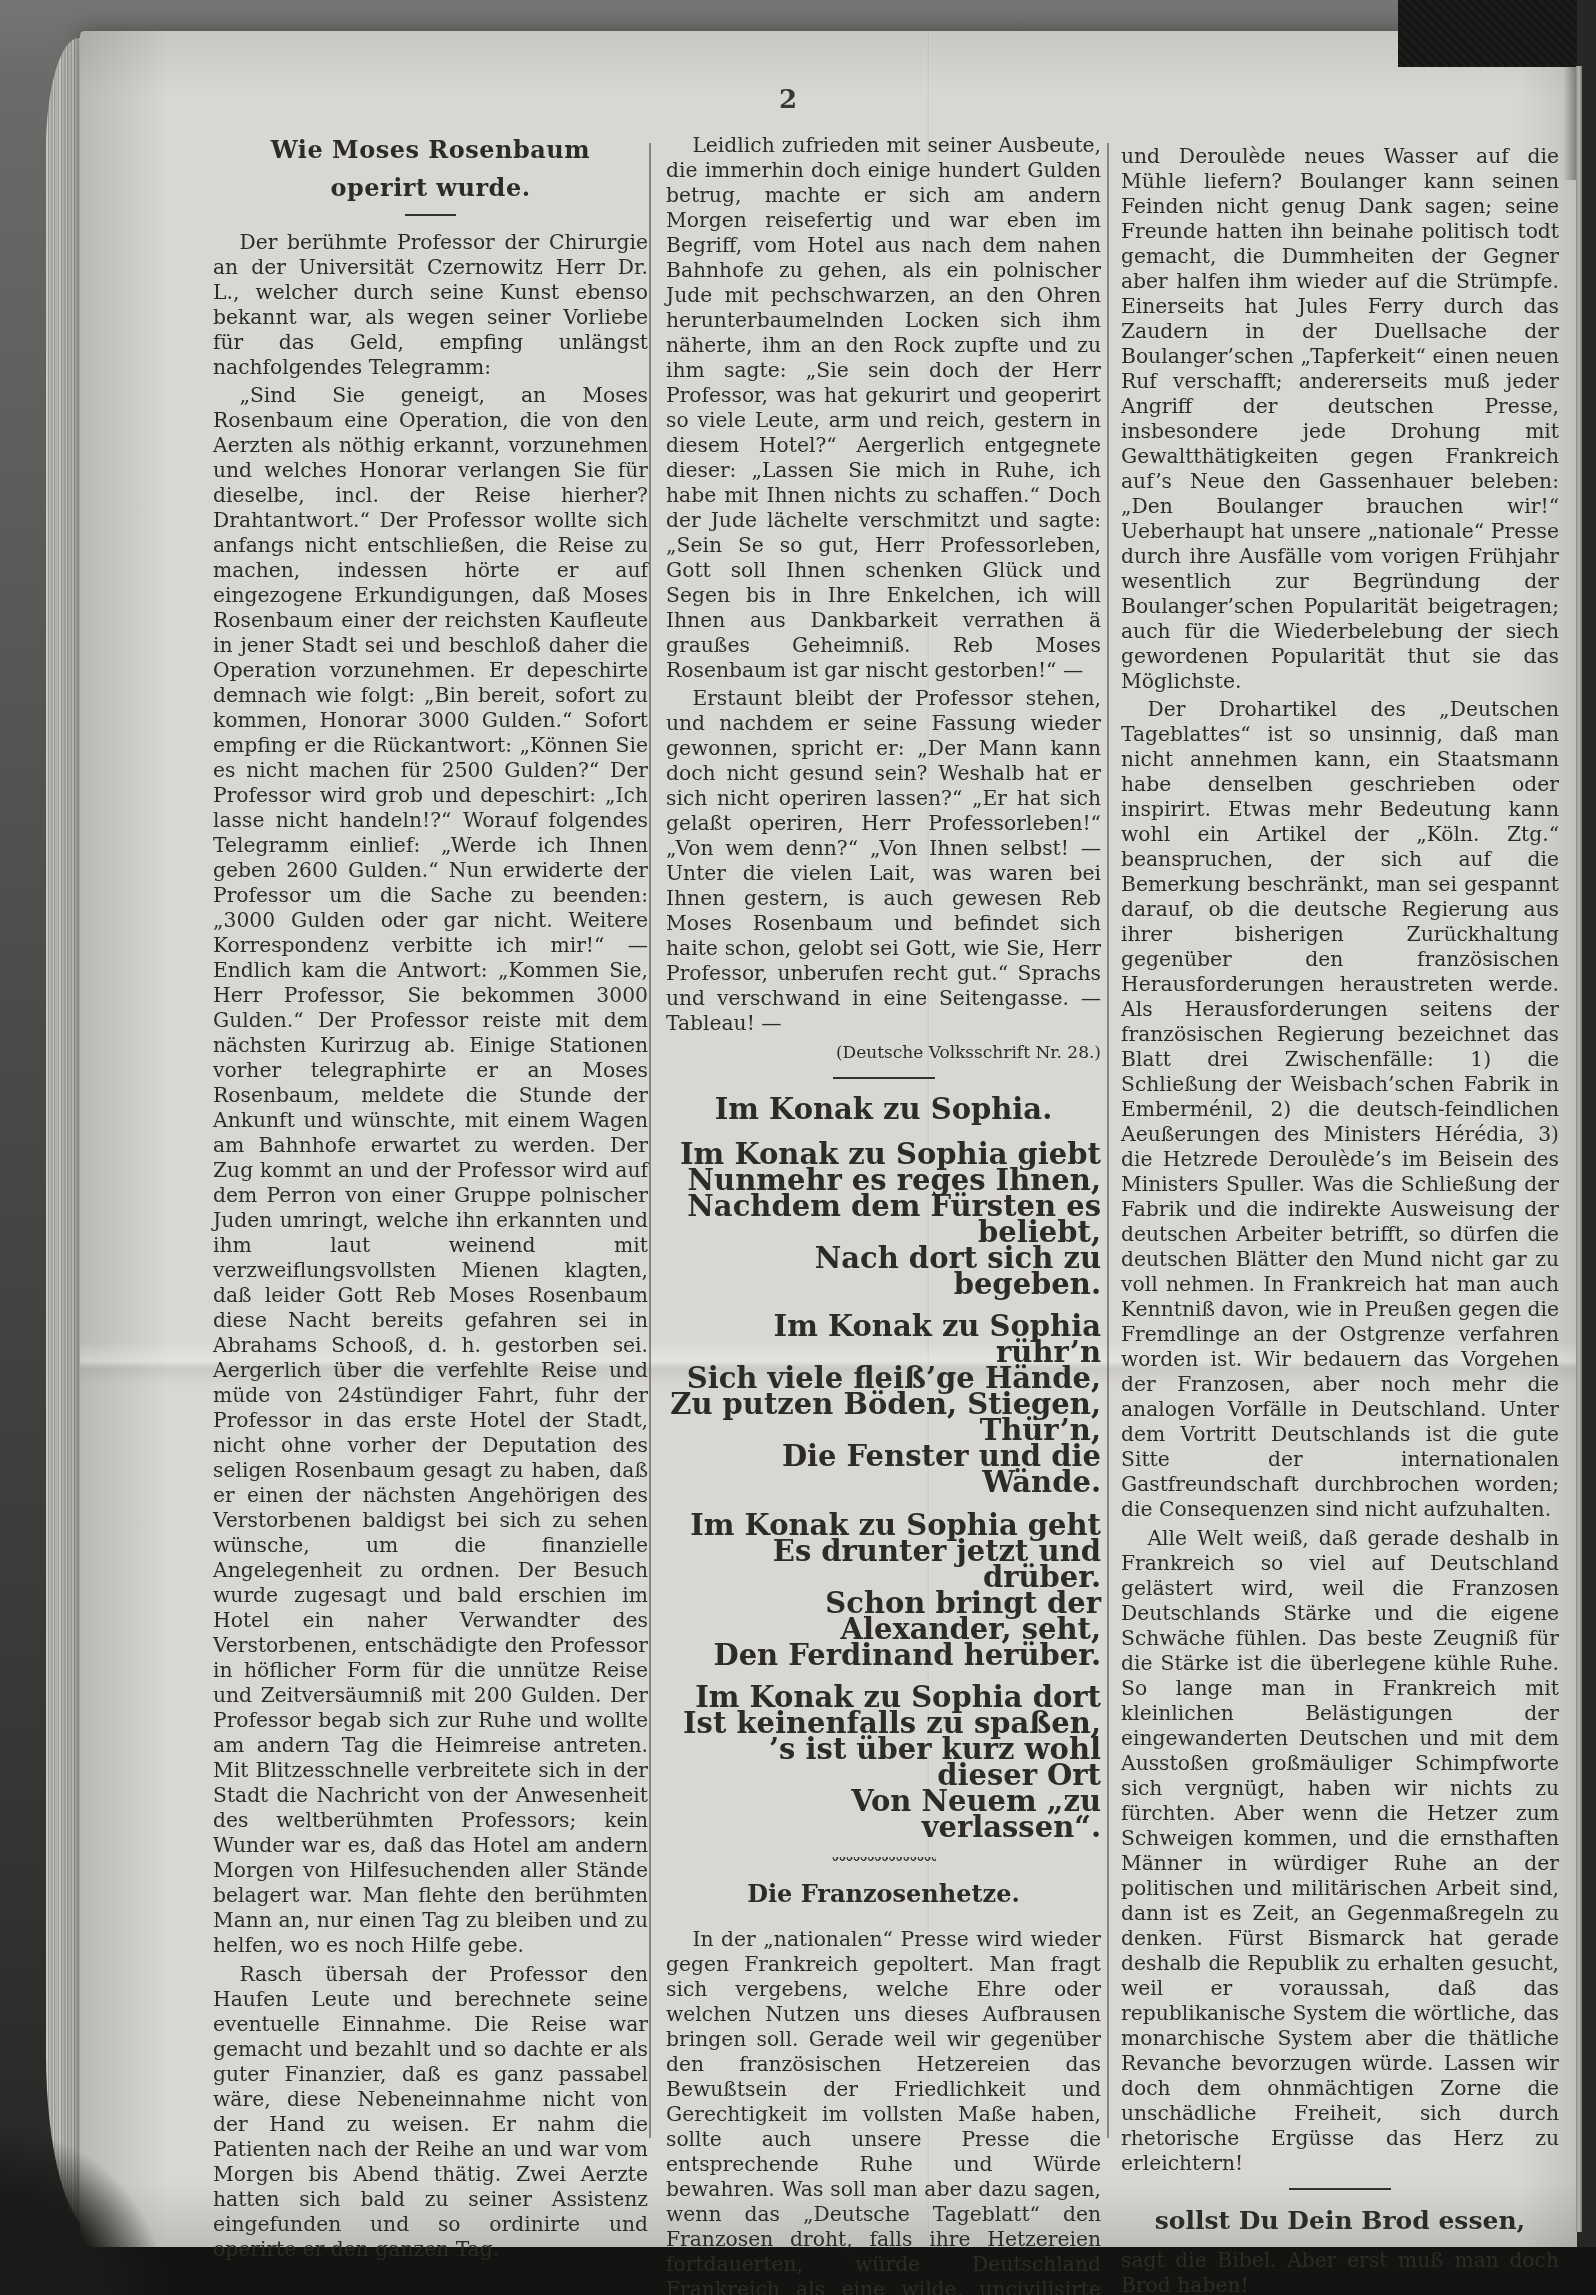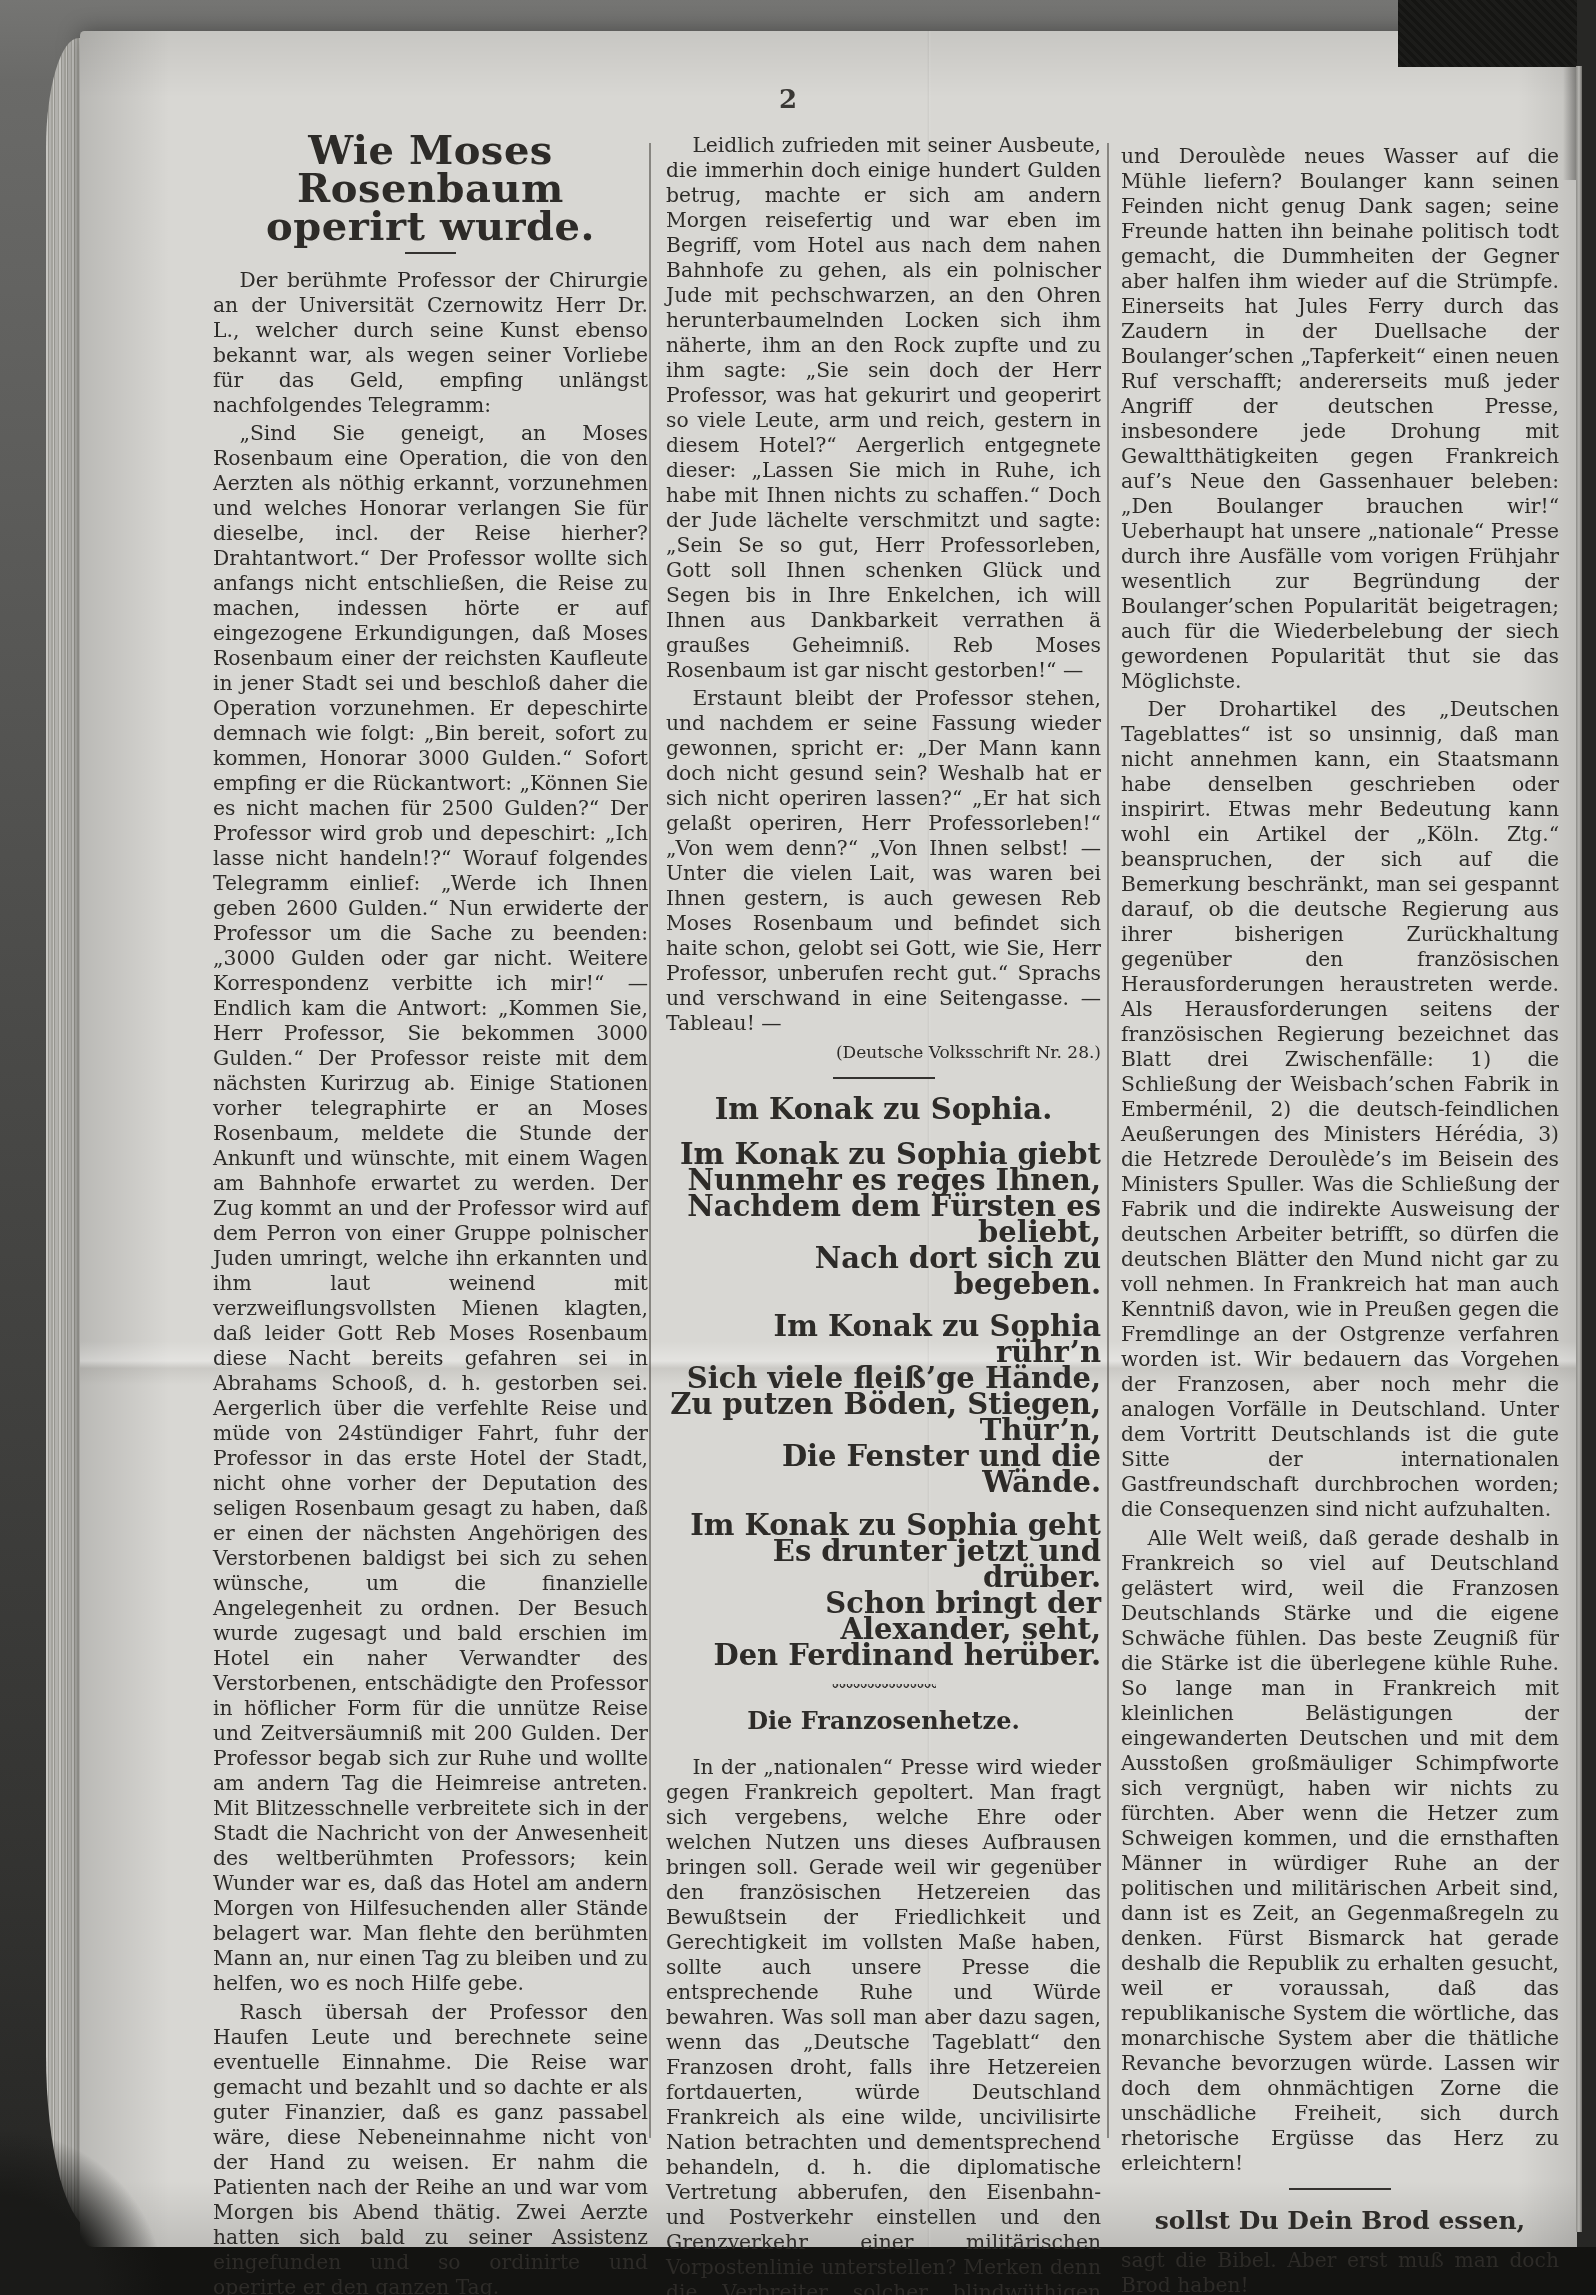--- a/index.html
+++ b/index.html
@@ -38,21 +38,21 @@
   
   .pageno{position:absolute;left:742px;top:84px;width:93px;text-align:center;
       font-size:26px;font-weight:bold;color:#3a3835;letter-spacing:1.1px;}
   .col{position:absolute;color:#2d2b28;font-size:20.3px;line-height:25px;text-align:justify;}
   .col-1{left:213px;top:131px;width:435px;}
   .col-2{left:666px;top:133px;width:435px;}
   .col-3{left:1121px;top:144px;width:438px;}
   .vrule{position:absolute;top:143px;height:1995px;width:1.6px;background:rgba(70,66,60,.55);}
   .vrule-1{left:649px;} .vrule-2{left:1107px;}
 
-  .article-title{font-size:40px;line-height:38px;font-weight:bold;text-align:center;margin:0 0 5.5px 0;letter-spacing:0.5px;}
+  .article-title{font-size:24px;line-height:38px;font-weight:bold;text-align:center;margin:0 0 5.5px 0;letter-spacing:0.5px;}
   .section-title{font-size:24px;line-height:36px;font-weight:bold;text-align:center;margin:14.3px 0 15.4px 0;}
   .poem-title{font-size:29px;line-height:34px;font-weight:bold;text-align:center;margin:13px 0 14.3px 0;}
   .bold-heading{font-size:25px;line-height:31px;font-weight:bold;text-align:center;margin:14.3px 0 12px 0;}
   .para{margin:0 0 3.3px 0;}
   .para.indent{text-indent:1.3em;}
   .stanza{font-weight:bold;font-size:29px;line-height:26px;text-align:right;margin:0 0 16.5px 3.3px;}
   .citation{font-size:17px;text-align:right;padding-left:66px;margin:3.3px 0 5.5px 0;}
   .rule{border:0;margin:12px auto;}
   .rule-straight{width:102px;height:2.7px;background:#34322f;}
   .rule-short{width:51px;height:2.2px;background:#34322f;margin-top:6.6px;margin-bottom:14.3px;}
@@ -107,20 +107,26 @@
         <div>Sich viele fleiß’ge Hände,</div>
         <div>Zu putzen Böden, Stiegen, Thür’n,</div>
         <div>Die Fenster und die Wände.</div>
       </div>
       <div class="stanza">
         <div>Im Konak zu Sophia geht</div>
         <div>Es drunter jetzt und drüber.</div>
         <div>Schon bringt der Alexander, seht,</div>
         <div>Den Ferdinand herüber.</div>
       </div>
+      <div class="stanza">
+        <div>Im Konak zu Sophia dort</div>
+        <div>Ist keinenfalls zu spaßen,</div>
+        <div>’s ist über kurz wohl dieser Ort</div>
+        <div>Von Neuem „zu verlassen“.</div>
+      </div>
       <div class="rule rule-wavy"></div>
       <h2 class="section-title">
         <div>Die Franzosenhetze.</div>
       </h2>
       <p class="para indent">In der „nationalen“ Presse wird wieder gegen Frankreich gepoltert. Man fragt sich vergebens, welche Ehre oder welchen Nutzen uns dieses Aufbrausen bringen soll. Gerade weil wir gegenüber den französischen Hetzereien das Bewußtsein der Friedlichkeit und Gerechtigkeit im vollsten Maße haben, sollte auch unsere Presse die entsprechende Ruhe und Würde bewahren. Was soll man aber dazu sagen, wenn das „Deutsche Tageblatt“ den Franzosen droht, falls ihre Hetzereien fortdauerten, würde Deutschland Frankreich als eine wilde, uncivilisirte Nation betrachten und dementsprechend behandeln, d. h. die diplomatische Vertretung abberufen, den Eisenbahn- und Postverkehr einstellen und den Grenzverkehr einer militärischen Vorpostenlinie unterstellen? Merken denn die Verbreiter solcher blindwüthigen Drohungen nicht, daß sie gegenüber den unparteiischen Zuschauern sich lächerlich machen durch solche unausführbare Projekte, und daß sie in Frankreich den Herren Boulanger</p>
     </div>
   <div class="col col-3">
       <p class="para">und Deroulède neues Wasser auf die Mühle liefern? Boulanger kann seinen Feinden nicht genug Dank sagen; seine Freunde hatten ihn beinahe politisch todt gemacht, die Dummheiten der Gegner aber halfen ihm wieder auf die Strümpfe. Einerseits hat Jules Ferry durch das Zaudern in der Duellsache der Boulanger’schen „Tapferkeit“ einen neuen Ruf verschafft; andererseits muß jeder Angriff der deutschen Presse, insbesondere jede Drohung mit Gewaltthätigkeiten gegen Frankreich auf’s Neue den Gassenhauer beleben: „Den Boulanger brauchen wir!“ Ueberhaupt hat unsere „nationale“ Presse durch ihre Ausfälle vom vorigen Frühjahr wesentlich zur Begründung der Boulanger’schen Popularität beigetragen; auch für die Wiederbelebung der siech gewordenen Popularität thut sie das Möglichste.</p>
       <p class="para indent">Der Drohartikel des „Deutschen Tageblattes“ ist so unsinnig, daß man nicht annehmen kann, ein Staatsmann habe denselben geschrieben oder inspirirt. Etwas mehr Bedeutung kann wohl ein Artikel der „Köln. Ztg.“ beanspruchen, der sich auf die Bemerkung beschränkt, man sei gespannt darauf, ob die deutsche Regierung aus ihrer bisherigen Zurückhaltung gegenüber den französischen Herausforderungen heraustreten werde. Als Herausforderungen seitens der französischen Regierung bezeichnet das Blatt drei Zwischenfälle: 1) die Schließung der Weisbach’schen Fabrik in Emberménil, 2) die deutsch-feindlichen Aeußerungen des Ministers Hérédia, 3) die Hetzrede Deroulède’s im Beisein des Ministers Spuller. Was die Schließung der Fabrik und die indirekte Ausweisung der deutschen Arbeiter betrifft, so dürfen die deutschen Blätter den Mund nicht gar zu voll nehmen. In Frankreich hat man auch Kenntniß davon, wie in Preußen gegen die Fremdlinge an der Ostgrenze verfahren worden ist. Wir bedauern das Vorgehen der Franzosen, aber noch mehr die analogen Vorfälle in Deutschland. Unter dem Vortritt Deutschlands ist die gute Sitte der internationalen Gastfreundschaft durchbrochen worden; die Consequenzen sind nicht aufzuhalten.</p>
       <p class="para indent">Alle Welt weiß, daß gerade deshalb in Frankreich so viel auf Deutschland gelästert wird, weil die Franzosen Deutschlands Stärke und die eigene Schwäche fühlen. Das beste Zeugniß für die Stärke ist die überlegene kühle Ruhe. So lange man in Frankreich mit kleinlichen Belästigungen der eingewanderten Deutschen und mit dem Ausstoßen großmäuliger Schimpfworte sich vergnügt, haben wir nichts zu fürchten. Aber wenn die Hetzer zum Schweigen kommen, und die ernsthaften Männer in würdiger Ruhe an der politischen und militärischen Arbeit sind, dann ist es Zeit, an Gegenmaßregeln zu denken. Fürst Bismarck hat gerade deshalb die Republik zu erhalten gesucht, weil er voraussah, daß das republikanische System die wörtliche, das monarchische System aber die thätliche Revanche bevorzugen würde. Lassen wir doch dem ohnmächtigen Zorne die unschädliche Freiheit, sich durch rhetorische Ergüsse das Herz zu erleichtern!</p>

